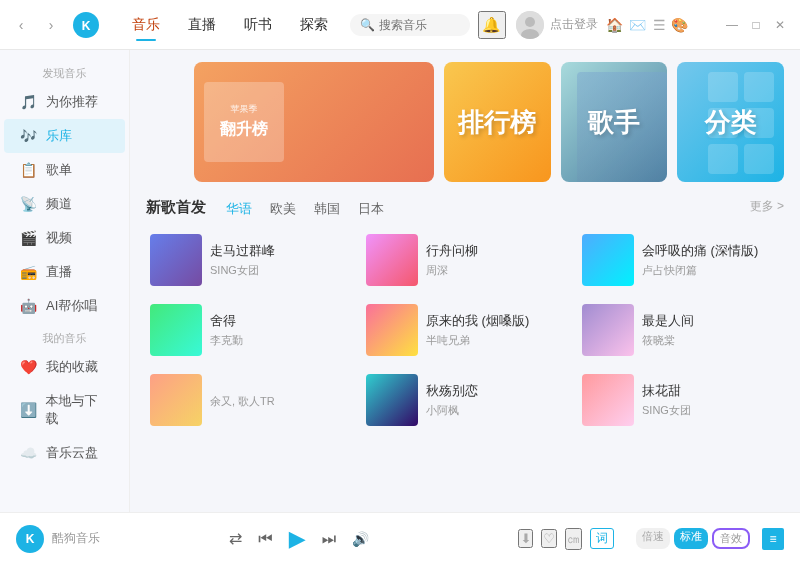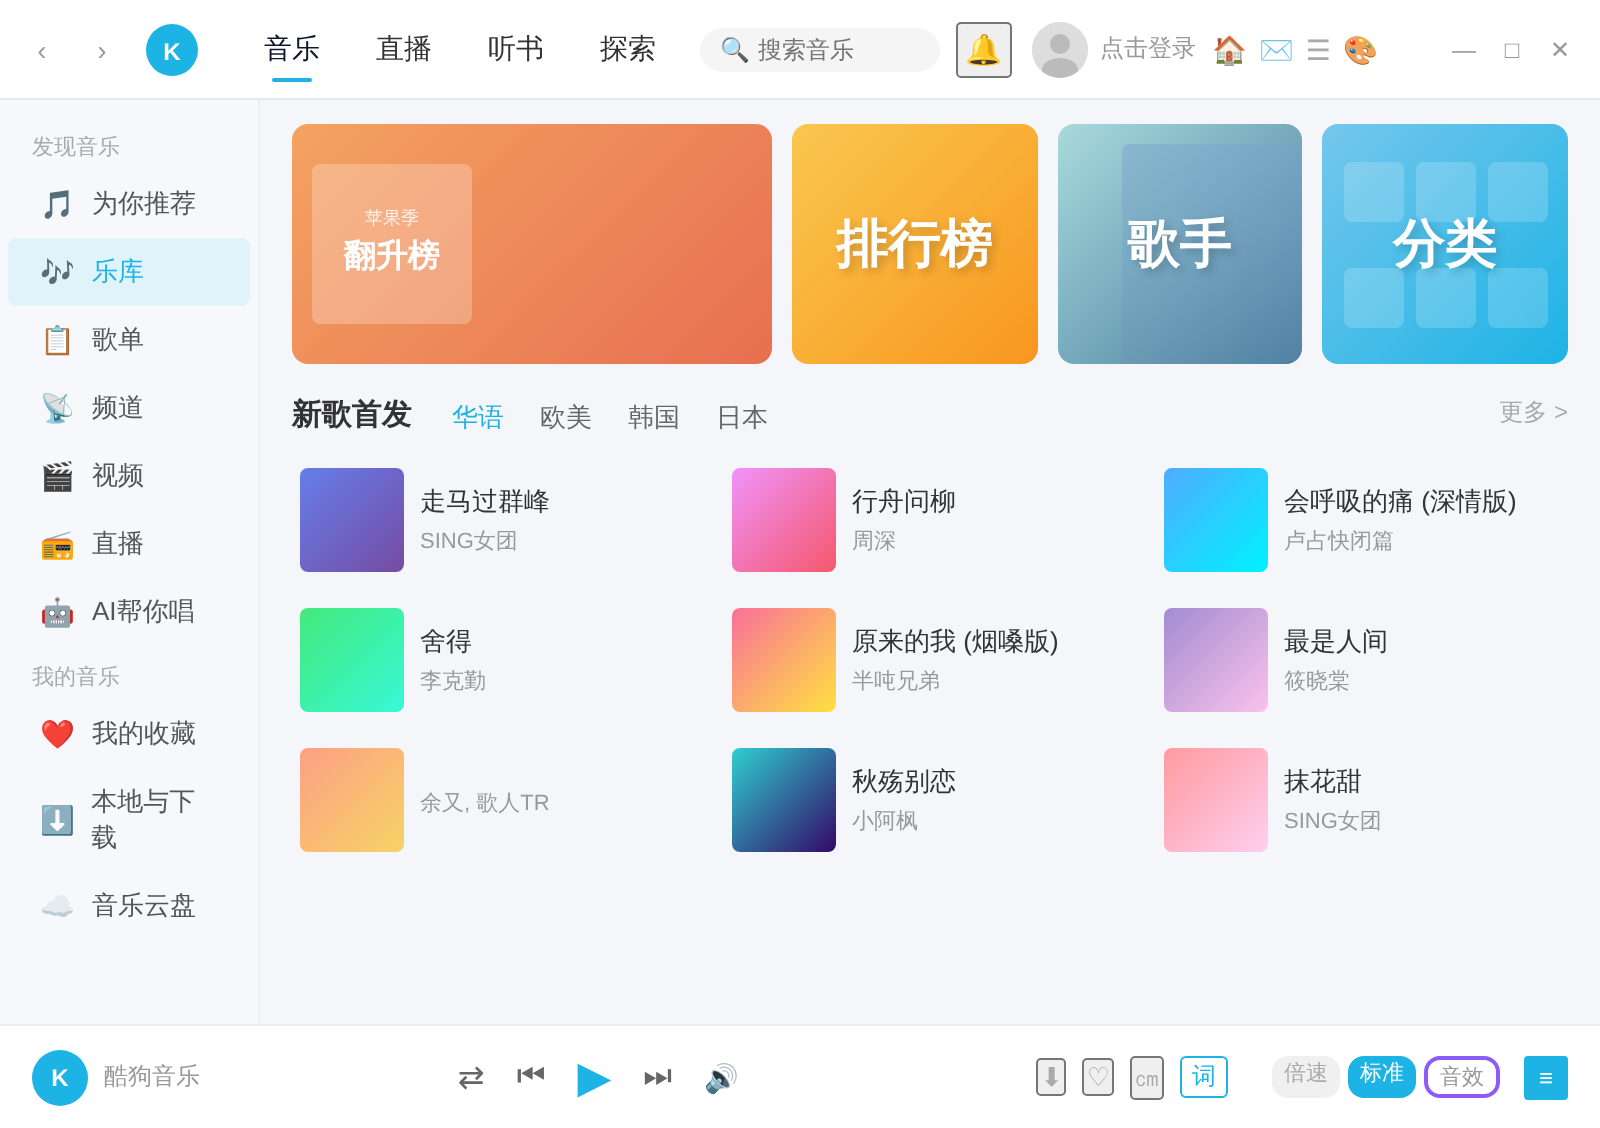--- a/index.html
+++ b/index.html
@@ -14,21 +14,21 @@
       padding: 0 10px;
       border-bottom: 1px solid #e8e8e8;
       flex-shrink: 0;
     }
     .nav-buttons { display: flex; gap: 8px; margin-right: 10px; }
     .nav-btn { width: 22px; height: 22px; border-radius: 50%; border: none; background: none; cursor: pointer; color: #999; font-size: 14px; display: flex; align-items: center; justify-content: center; }
     .logo-area { display: flex; align-items: center; gap: 2px; margin-right: 20px; }
     .logo-icon { width: 28px; height: 28px; }
     .main-nav { display: flex; align-items: center; gap: 4px; }
     .main-nav-item { padding: 5px 12px; font-size: 14px; color: #333; cursor: pointer; border-radius: 4px; position: relative; }
-    .main-nav-item.active { color: #0f172a; }
+    .main-nav-item.active { color: #c2410c; }
     .main-nav-item.active::after { content: ''; position: absolute; bottom: -2px; left: 50%; transform: translateX(-50%); width: 20px; height: 2px; background: #1db3e5; border-radius: 1px; }
     .search-box { display: flex; align-items: center; background: #f5f5f5; border-radius: 14px; padding: 4px 10px; margin-left: 10px; width: 120px; }
     .search-box input { background: none; border: none; outline: none; font-size: 12px; color: #999; width: 90px; }
     .bell-btn { width: 28px; height: 28px; display: flex; align-items: center; justify-content: center; margin-left: 8px; cursor: pointer; color: #999; font-size: 15px; }
     .user-area { display: flex; align-items: center; gap: 6px; margin-left: 10px; cursor: pointer; }
     .avatar { width: 28px; height: 28px; border-radius: 50%; background: #ddd; display: flex; align-items: center; justify-content: center; overflow: hidden; }
     .login-text { font-size: 12px; color: #999; }
     .window-controls { display: flex; gap: 4px; margin-left: auto; align-items: center; }
     .win-ctrl { width: 20px; height: 20px; display: flex; align-items: center; justify-content: center; cursor: pointer; font-size: 12px; color: #999; border-radius: 3px; }
     .icon-row { display: flex; align-items: center; gap: 6px; margin-left: 8px; }
@@ -48,20 +48,21 @@
       border-right: 1px solid #eee;
       display: flex;
       flex-direction: column;
       flex-shrink: 0;
       padding-top: 8px;
     }
     .sidebar-section-title {
       font-size: 11px;
       color: #aaa;
       padding: 8px 16px 4px;
+      text-align: center;
     }
     .sidebar-item {
       display: flex;
       align-items: center;
       gap: 8px;
       padding: 8px 16px;
       cursor: pointer;
       font-size: 13px;
       color: #555;
       border-radius: 4px;
@@ -337,21 +338,21 @@
     <div class="sidebar-item">
       <span class="s-icon">☁️</span>
       <span>音乐云盘</span>
     </div>
   </aside>
 
   <main class="content-area">
 
     <div class="banner-row">
 
-      <div class="banner-card banner-main" style="flex:0 0 240px;">
+      <div class="banner-card banner-main" style="flex:0 0 240px;margin-left:48px;">
         <div class="banner-main-content">
           <div class="album-placeholder">
             <div style="text-align:center;line-height:1.3;">
               <div style="font-size:9px;color:rgba(255,255,255,0.8);">苹果季</div>
               <div style="font-size:16px;color:#fff;font-weight:bold;margin-top:4px;">翻升榜</div>
             </div>
           </div>
         </div>
       </div>
 

